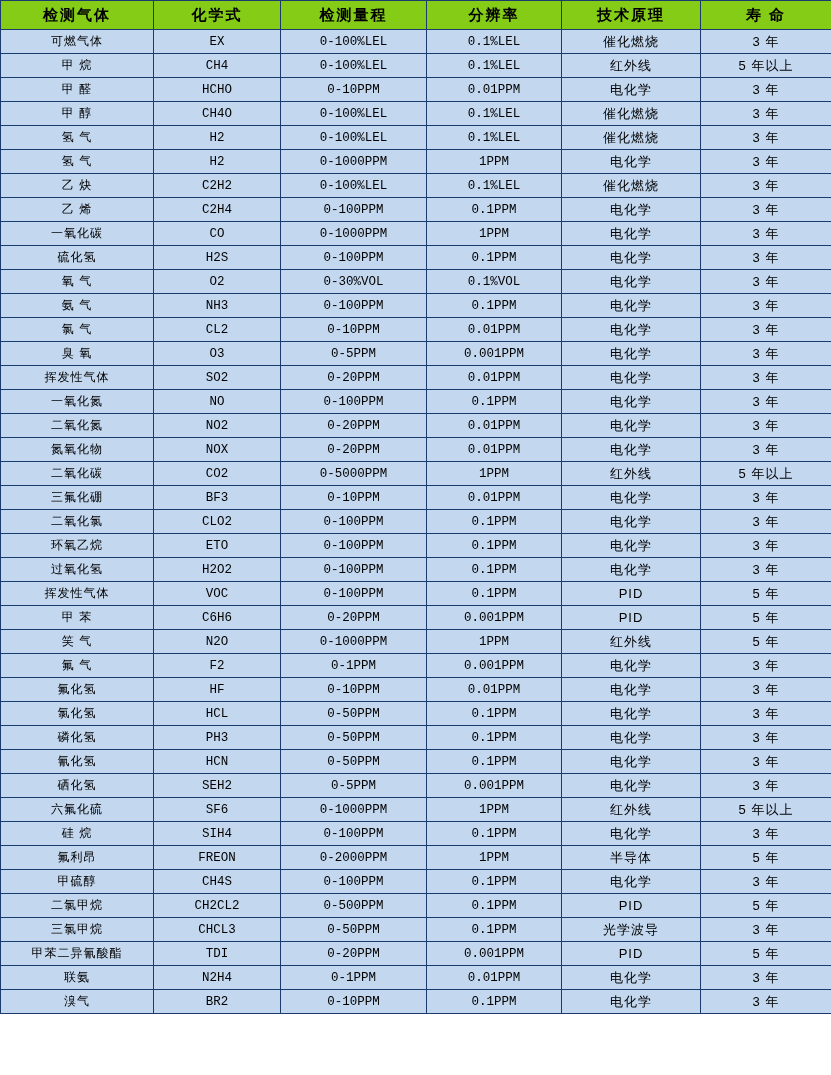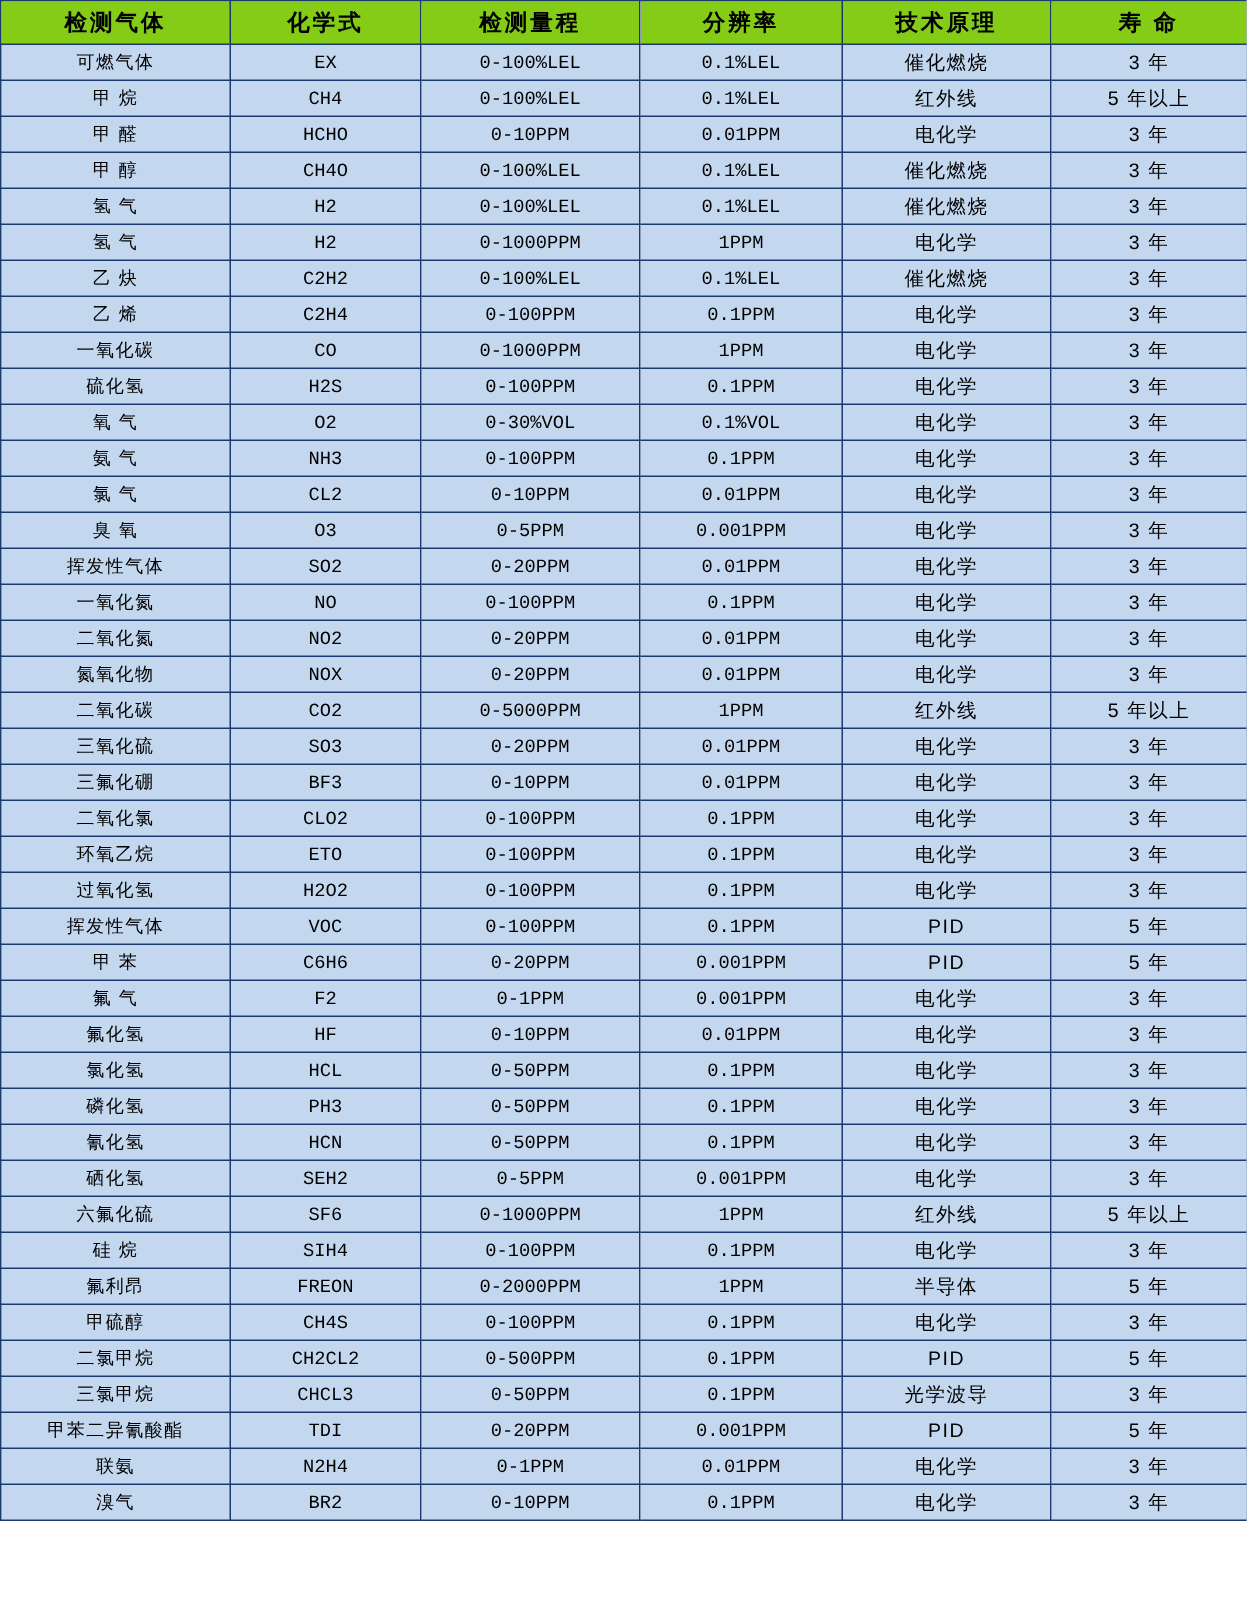--- a/index.html
+++ b/index.html
@@ -232,28 +232,20 @@
       </tr>
       <tr>
         <td class="col-name">二氧化碳</td>
         <td class="col-formula">CO2</td>
         <td class="col-range">0-5000PPM</td>
         <td class="col-res">1PPM</td>
         <td class="col-principle">红外线</td>
         <td class="col-life">5 年以上</td>
       </tr>
       <tr>
-        <td class="col-name">三氧化硫</td>
-        <td class="col-formula">SO3</td>
-        <td class="col-range">0-20PPM</td>
-        <td class="col-res">0.01PPM</td>
-        <td class="col-principle">电化学</td>
-        <td class="col-life">3 年</td>
-      </tr>
-      <tr>
         <td class="col-name">三氟化硼</td>
         <td class="col-formula">BF3</td>
         <td class="col-range">0-10PPM</td>
         <td class="col-res">0.01PPM</td>
         <td class="col-principle">电化学</td>
         <td class="col-life">3 年</td>
       </tr>
       <tr>
         <td class="col-name">二氧化氯</td>
         <td class="col-formula">CLO2</td>
@@ -288,20 +280,28 @@
       </tr>
       <tr>
         <td class="col-name">甲 苯</td>
         <td class="col-formula">C6H6</td>
         <td class="col-range">0-20PPM</td>
         <td class="col-res">0.001PPM</td>
         <td class="col-principle">PID</td>
         <td class="col-life">5 年</td>
       </tr>
       <tr>
+        <td class="col-name">笑 气</td>
+        <td class="col-formula">N2O</td>
+        <td class="col-range">0-1000PPM</td>
+        <td class="col-res">1PPM</td>
+        <td class="col-principle">红外线</td>
+        <td class="col-life">5 年</td>
+      </tr>
+      <tr>
         <td class="col-name">氟 气</td>
         <td class="col-formula">F2</td>
         <td class="col-range">0-1PPM</td>
         <td class="col-res">0.001PPM</td>
         <td class="col-principle">电化学</td>
         <td class="col-life">3 年</td>
       </tr>
       <tr>
         <td class="col-name">氟化氢</td>
         <td class="col-formula">HF</td>

